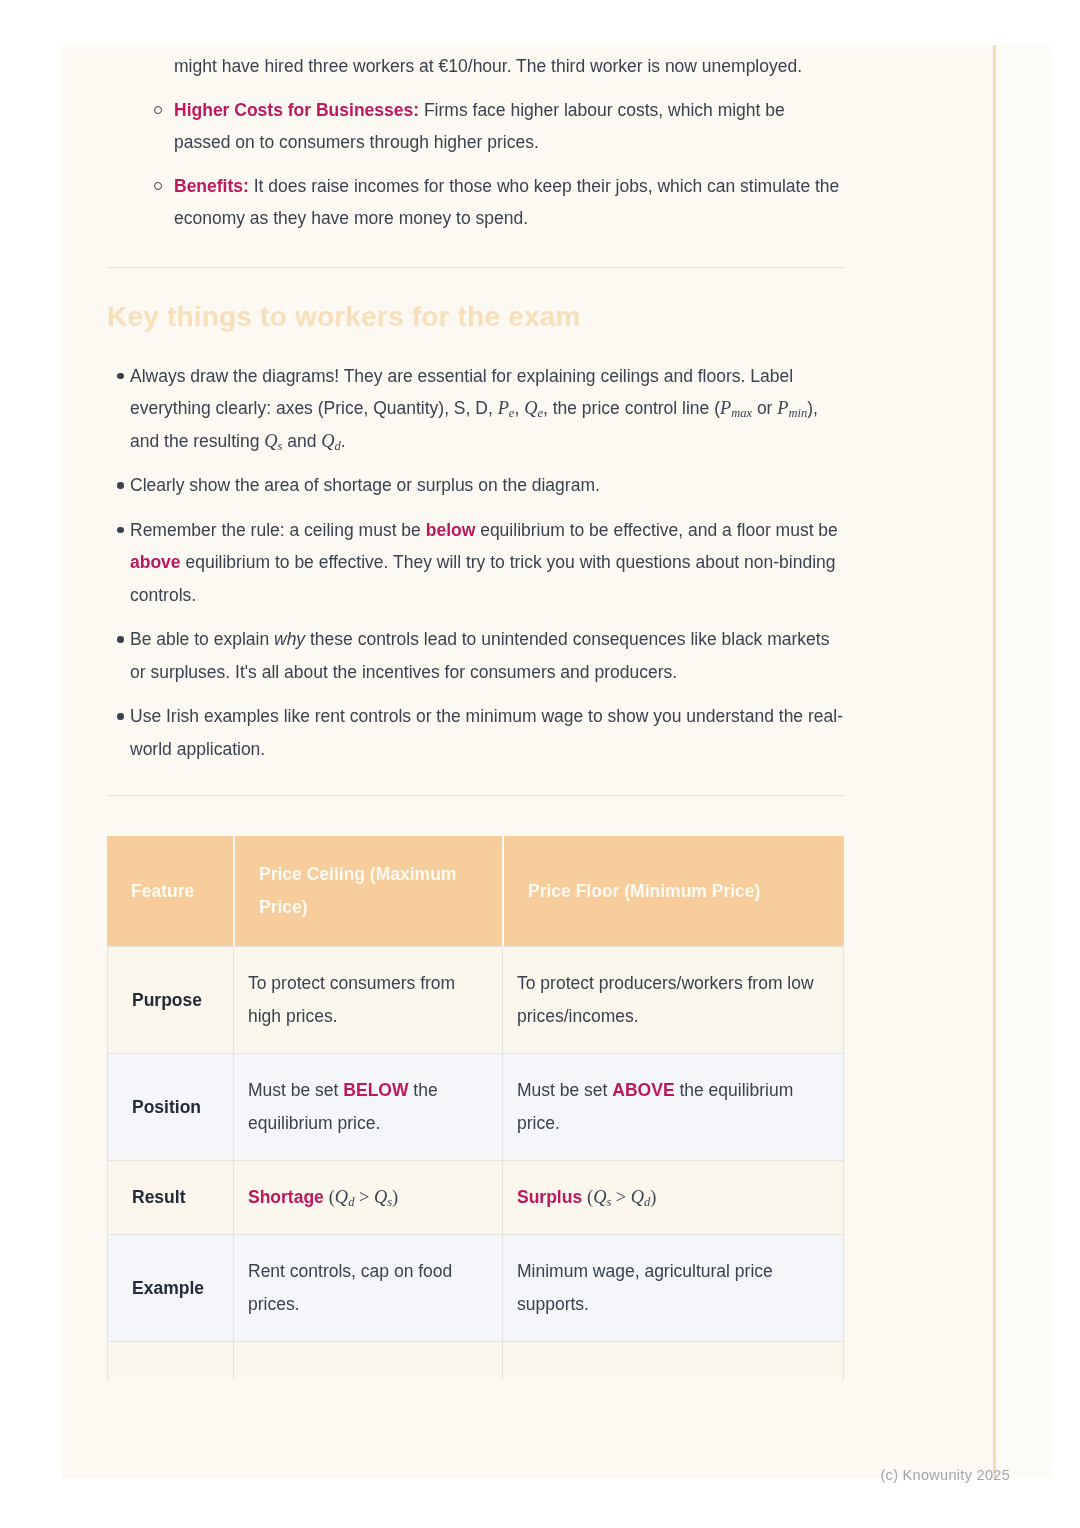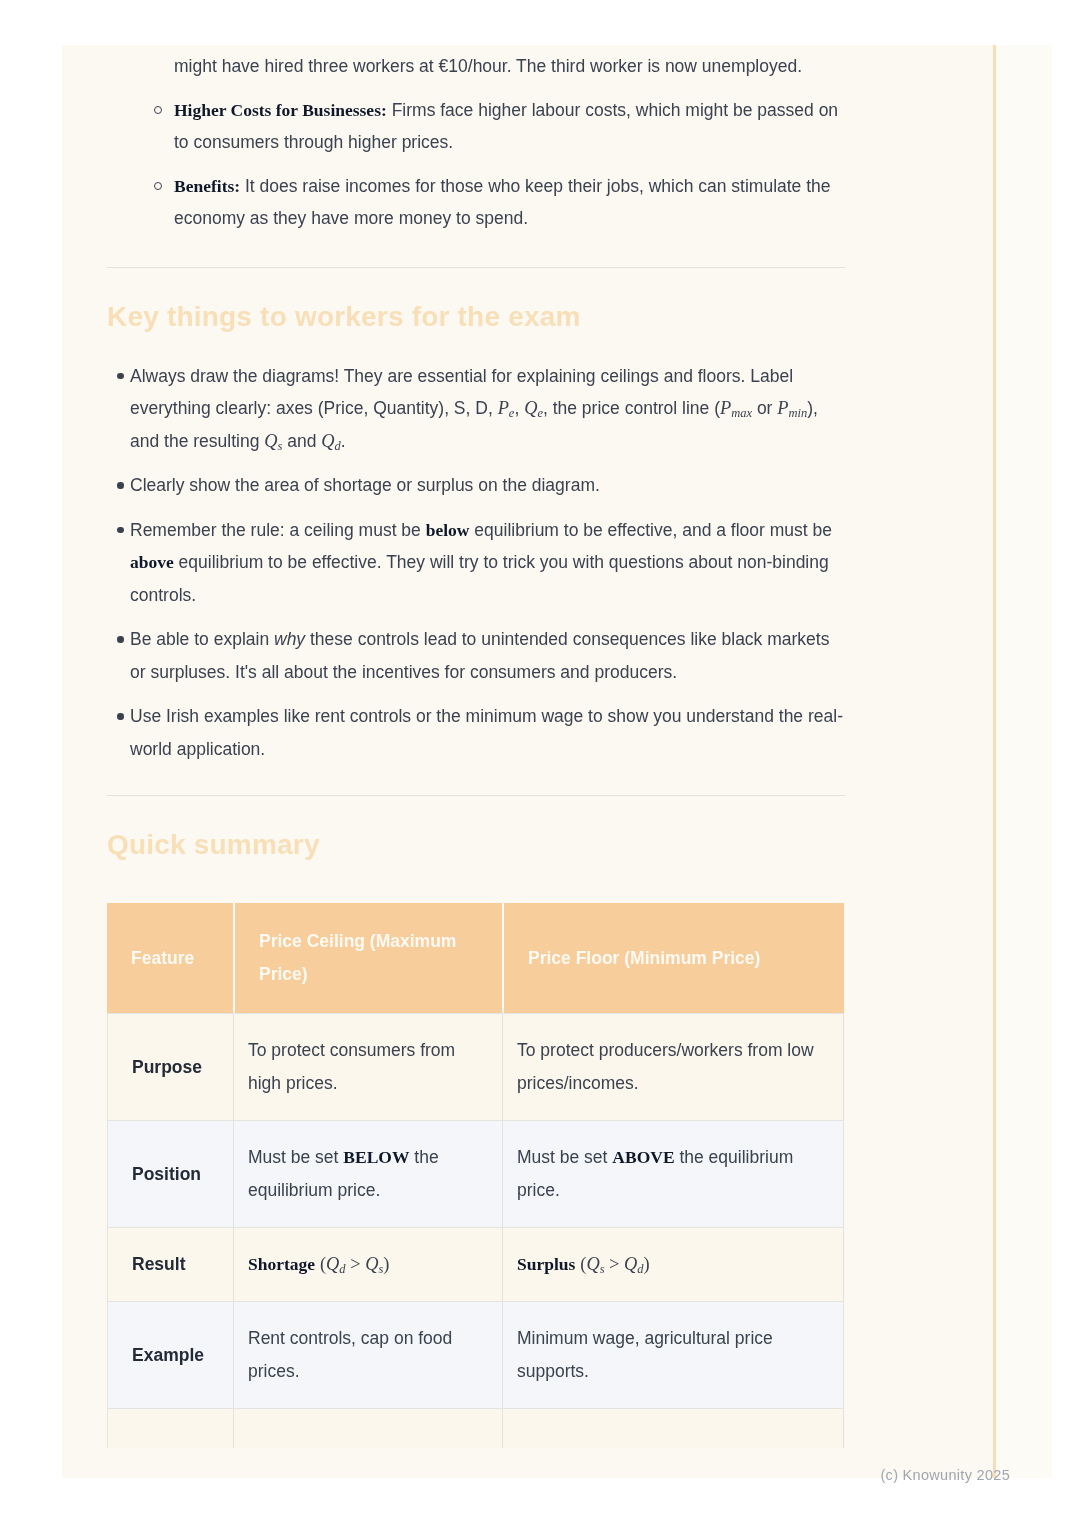--- a/index.html
+++ b/index.html
@@ -22,21 +22,21 @@
     background:#f8ddbb;
   }
   .edge-strip {
     position:absolute; left:934px; top:0; width:56px; height:100%;
     background:#fdfbf6;
   }
   .content {
     position:absolute; left:45px; top:0; width:738px;
   }
   .body-text { font-size:17.5px; line-height:32.5px; color:#3a4250; }
-  .b { font-weight:700; color:#0f172a;font-family:Liberation Serif, serif; }
+  .b { font-weight:700; color:#be185d; }
   .i { font-style:italic; }
   .m  { font-family:"Liberation Serif", serif; font-size:1.05em; }
   .mi { font-family:"Liberation Serif", serif; font-style:italic; font-size:1.05em; }
   sub.msub {
     font-family:"Liberation Serif", serif; font-style:italic;
     font-size:0.68em; line-height:0; vertical-align:-0.28em;
   }
   .continuation { padding-left:67px; margin-top:5px; }
   ul { list-style:none; }
   li { position:relative; }
@@ -115,21 +115,20 @@
     <ul class="body-text exam-list">
       <li class="main-li"><span>Always draw the diagrams! They are essential for explaining ceilings and floors. Label everything clearly: axes (Price, Quantity), S, D, </span><span class="mi">P<sub class="msub">e</sub></span><span>, </span><span class="mi">Q<sub class="msub">e</sub></span><span>, the price control line (</span><span class="mi">P<sub class="msub">max</sub></span><span> or </span><span class="mi">P<sub class="msub">min</sub></span><span>), and the resulting </span><span class="mi">Q<sub class="msub">s</sub></span><span> and </span><span class="mi">Q<sub class="msub">d</sub></span><span>.</span></li>
       <li class="main-li"><span>Clearly show the area of shortage or surplus on the diagram.</span></li>
       <li class="main-li"><span>Remember the rule: a ceiling must be </span><span class="b">below</span><span> equilibrium to be effective, and a floor must be </span><span class="b">above</span><span> equilibrium to be effective. They will try to trick you with questions about non-binding controls.</span></li>
       <li class="main-li"><span>Be able to explain </span><span class="i">why</span><span> these controls lead to unintended consequences like black markets or surpluses. It's all about the incentives for consumers and producers.</span></li>
       <li class="main-li"><span>Use Irish examples like rent controls or the minimum wage to show you understand the real-world application.</span></li>
     </ul>
 
     <hr class="divider divider-2">
 
-    <h2 class="section-heading">Quick summary</h2>
 
     <table class="summary">
       <colgroup>
         <col class="col-feature">
           <col class="col-ceiling">
           <col class="col-floor">
       </colgroup>
       <thead>
         <tr>
           <th>Feature</th>

